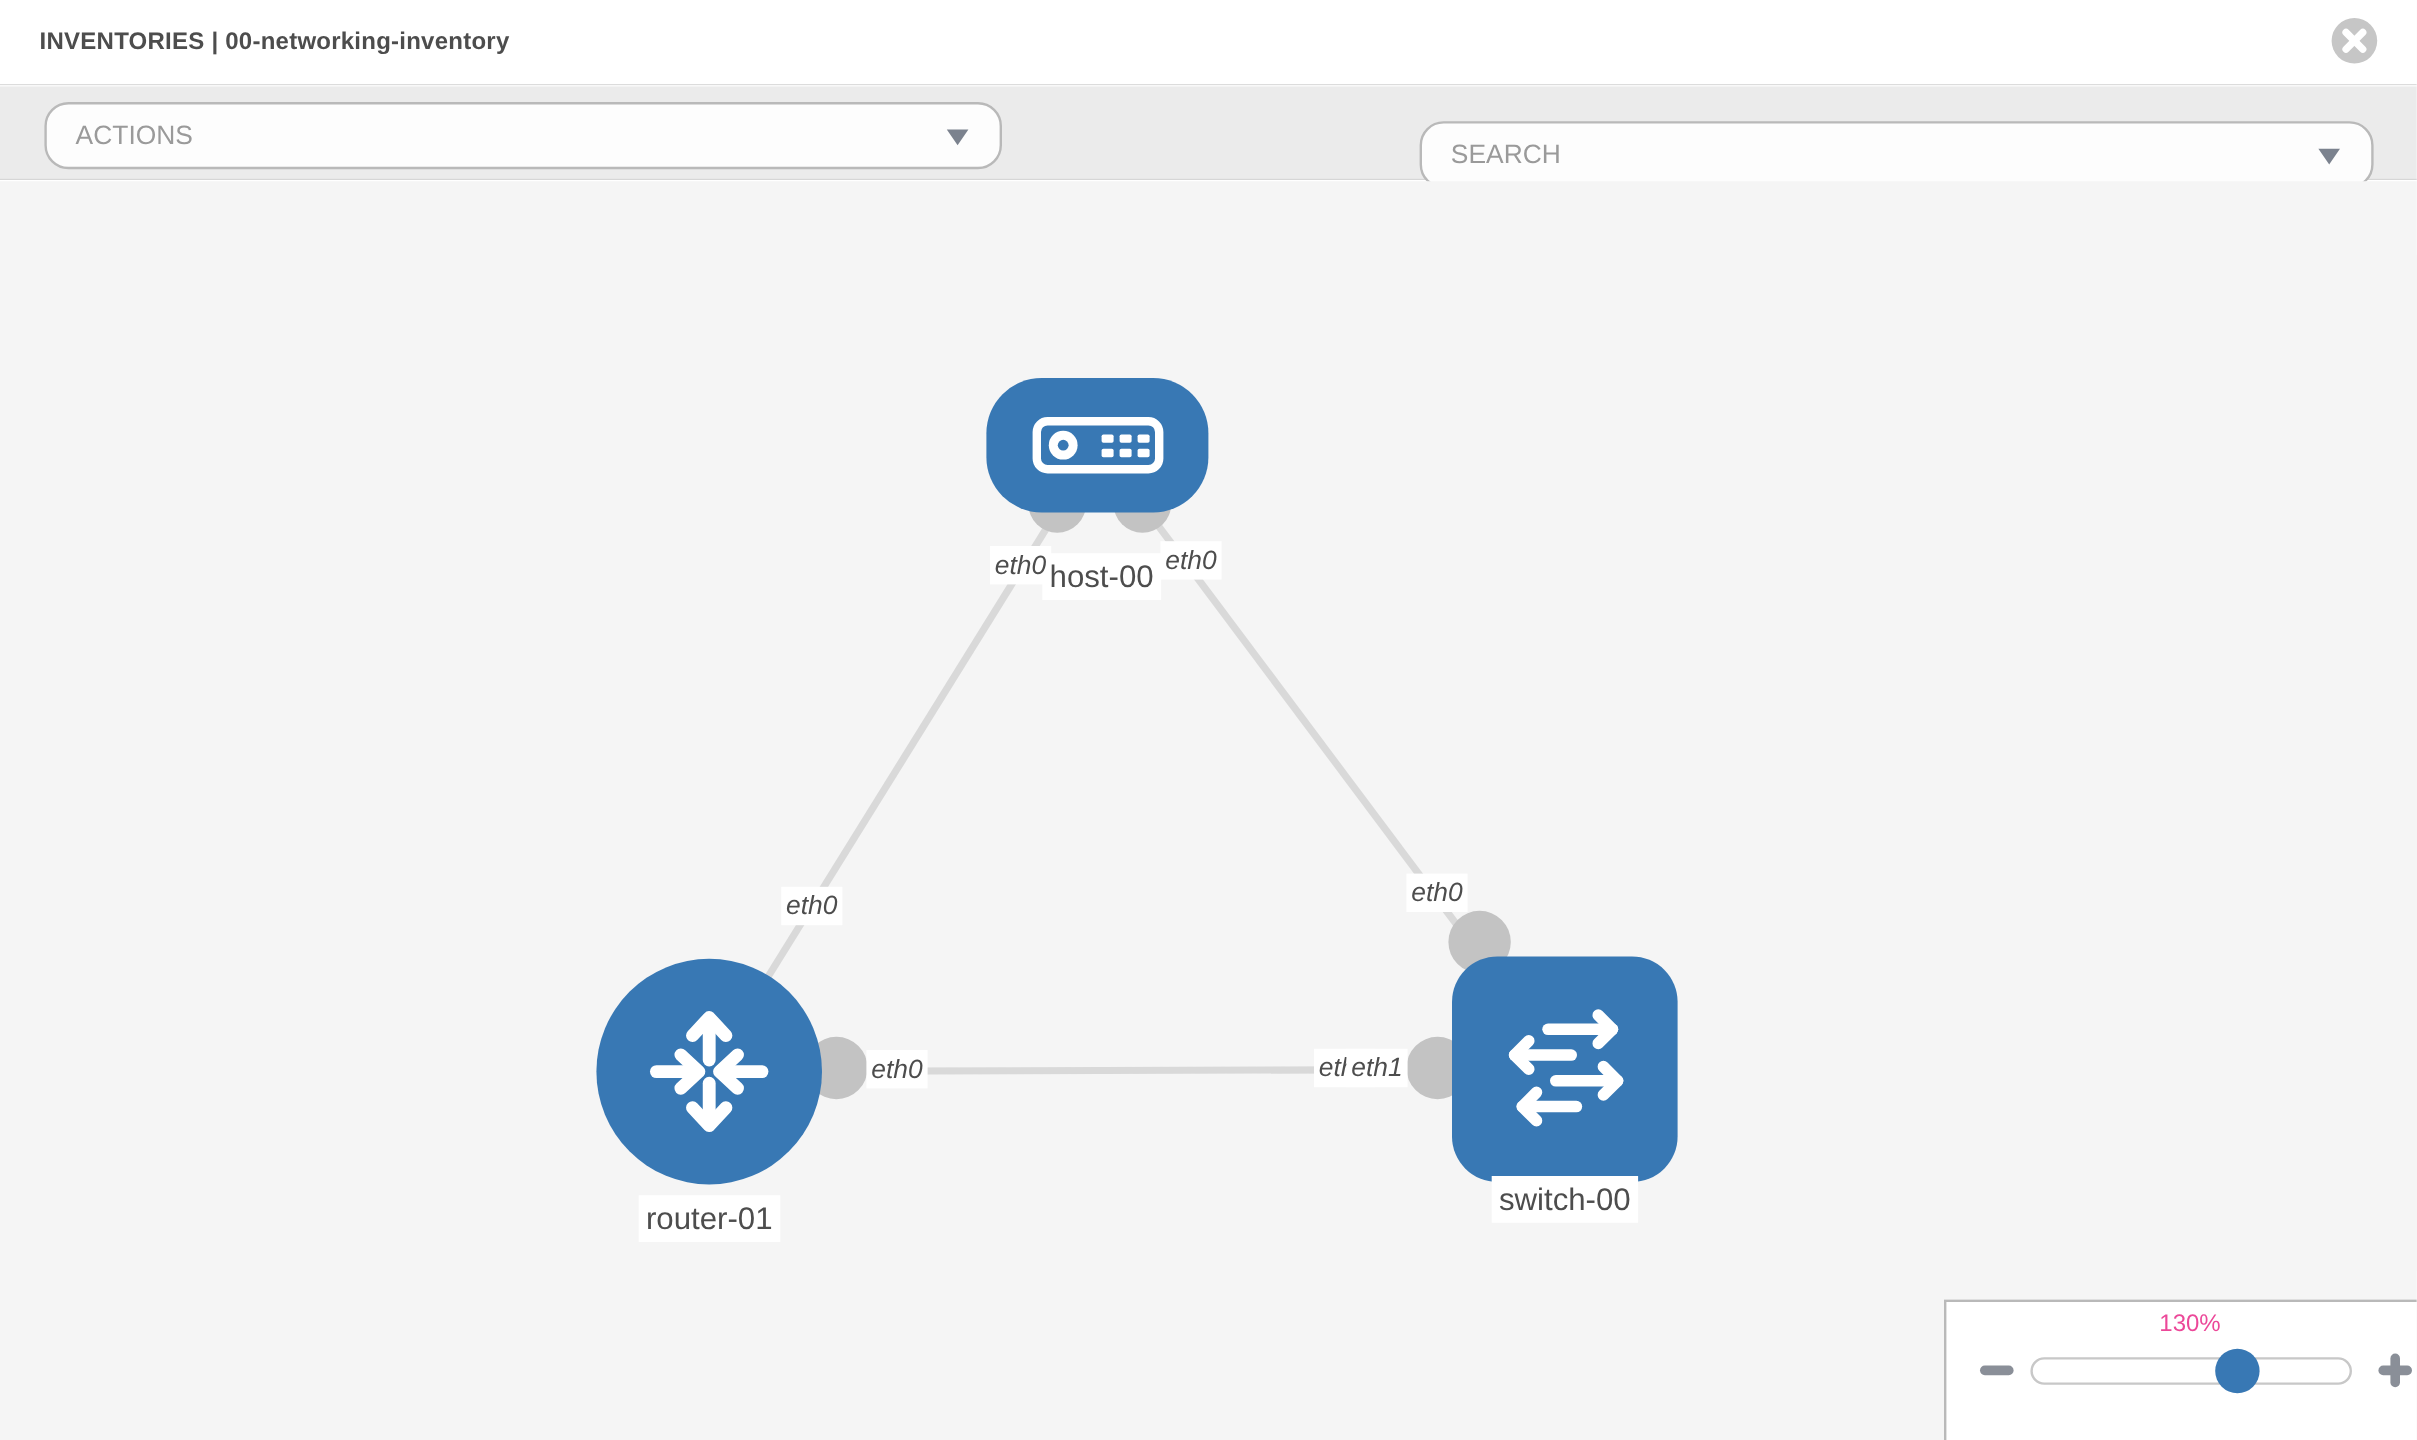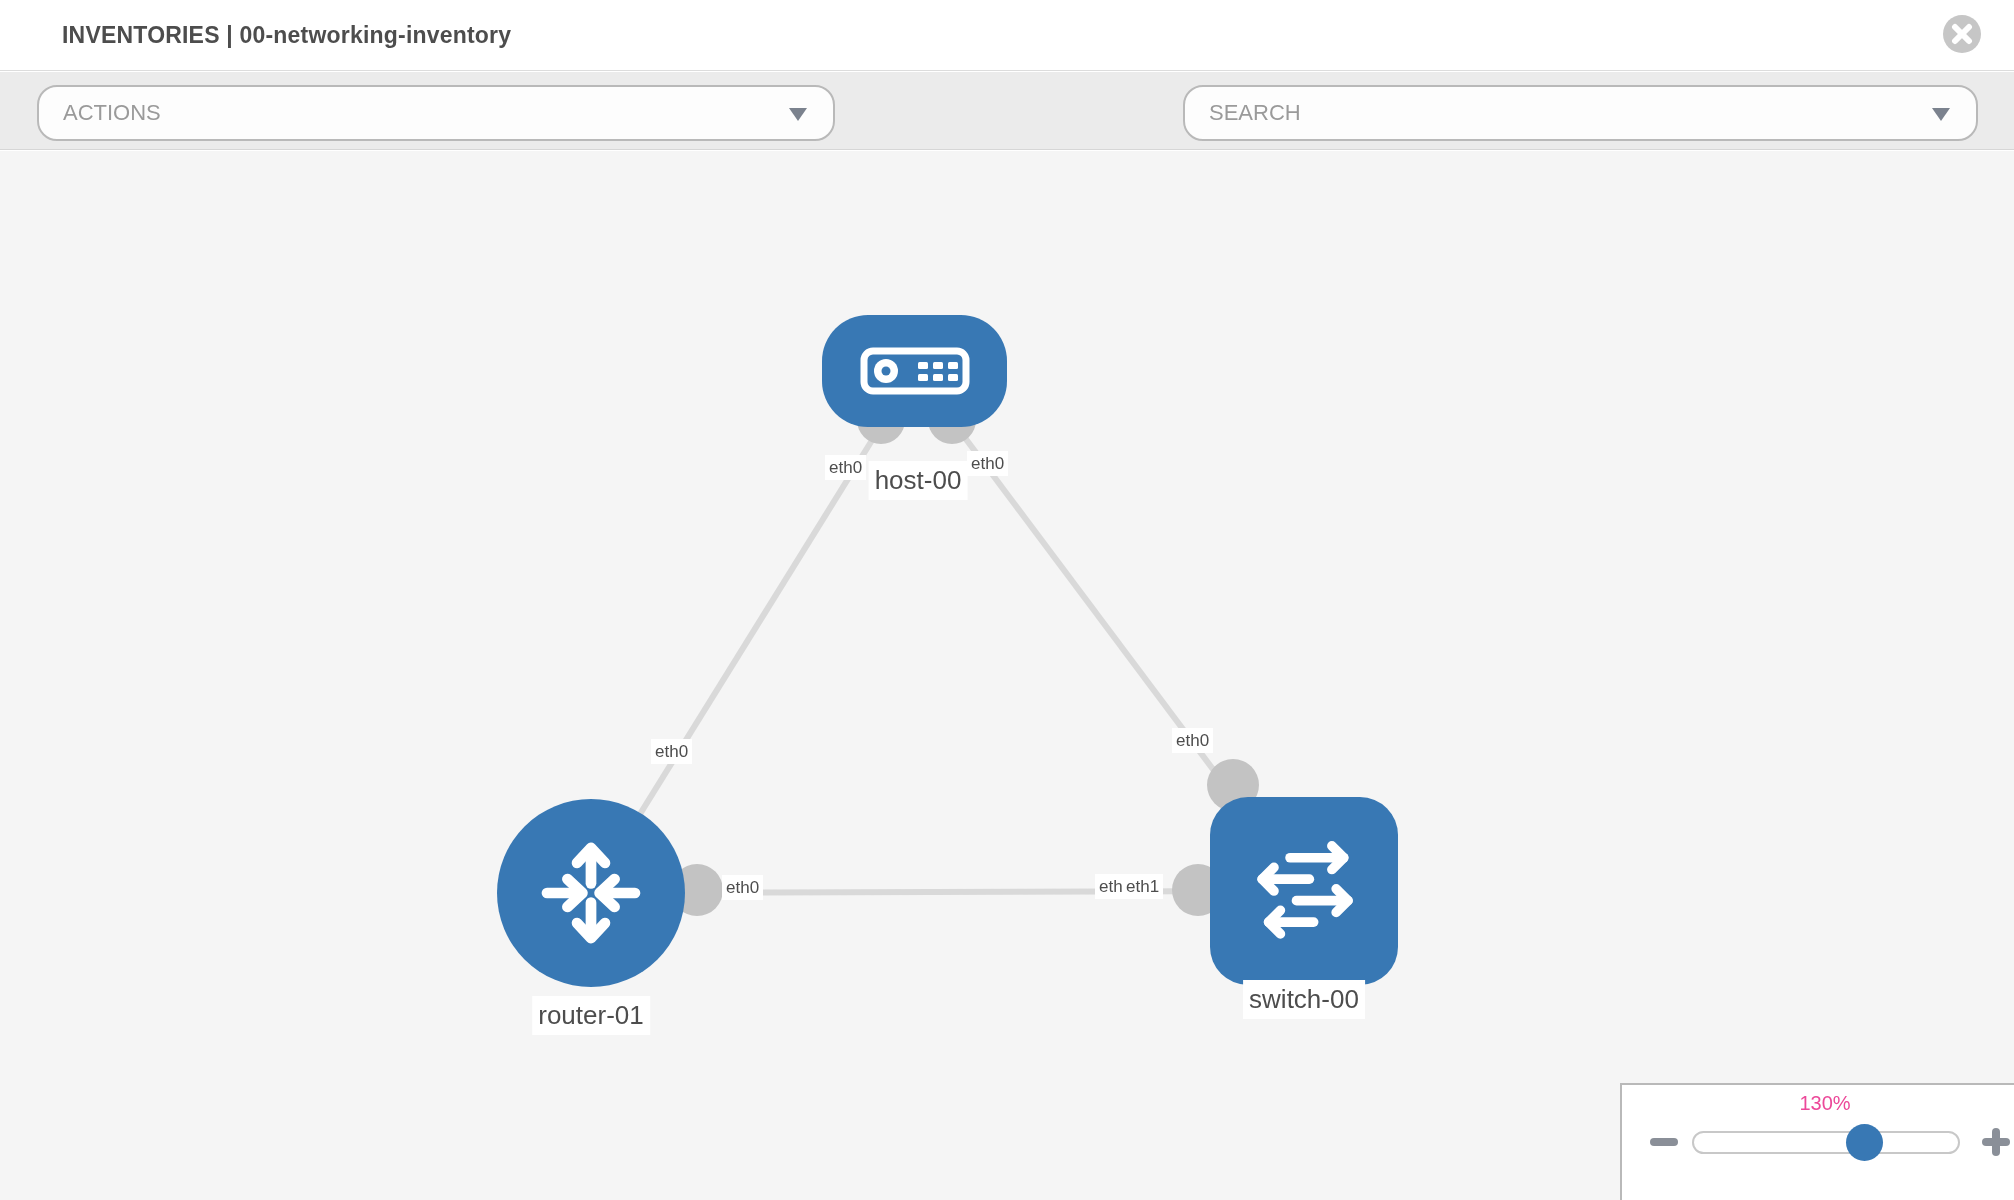--- a/index.html
+++ b/index.html
@@ -10,41 +10,41 @@
     position: relative;
   }
 
   
   .header {
     position: absolute; left: 0; top: 0; width: 2014px; height: 71px;
     background: #ffffff; border-bottom: 1px solid #dcdcdc;
   }
   .page-title {
     position: absolute; left: 33px; top: 50%; transform: translateY(-50%);
-    font-size: 23px; font-weight: 700; color: #4d4d4d; letter-spacing: .2px; margin-left: 29px;
+    font-size: 20px; font-weight: 700; color: #4d4d4d; letter-spacing: .2px;
   }
   .close-btn {
     position: absolute; left: 1943px; top: 15px; width: 38px; height: 38px;
     border-radius: 50%; background: #c6c6c6; border: none; cursor: pointer;
   }
   .close-btn svg { position: absolute; left: 8px; top: 8px; }
 
   
   .toolbar {
     position: absolute; left: 0; top: 72px; width: 2014px; height: 78px;
     background: #ebebeb; border-bottom: 1px solid #d6d6d6;
   }
   .dropdown {
     position: absolute; top: 13px; height: 56px;
     background: #fdfdfd; border: 2px solid #b9b9b9; border-radius: 20px;
     display: flex; align-items: center; padding: 0 24px;
     color: #9a9a9a; font-size: 22px; cursor: pointer;
   }
   .dropdown-actions { left: 37px;  width: 798px; }
-  .dropdown-search  { left: 1183px; width: 795px; }
+  .dropdown-search  { left: 1183px; width: 795px; margin-top: 16px; }
   .caret {
     position: absolute; right: 26px; top: 50%; margin-top: -5px;
     width: 0; height: 0;
     border-left: 9px solid transparent; border-right: 9px solid transparent;
     border-top: 13px solid #7b828e;
   }
   .tool-icon-btn {
     position: absolute; top: 96px; width: 40px; height: 40px;
     background: transparent; border: none; cursor: pointer;
   }
@@ -68,21 +68,21 @@
 
   .graph-label {
     position: absolute; z-index: 3; background: #ffffff; color: #4d4d4d;
     white-space: nowrap; line-height: 1.25;
   }
   .node-label { font-size: 26px; padding: 3px 6px; transform: translateX(-50%); }
   .label-host   { left: 918px;  top: 289px; margin-top: 21px; }
   .label-router { left: 591px;  top: 845px; }
   .label-switch { left: 1304px; top: 829px; text-align: center; }
 
-  .eth-label { font-size: 17px; padding: 2px 4px; }
+  .eth-label { font-size: 22px; padding: 2px 4px; font-style: italic; }
   .eth-host-left    { left: 825px;  top: 304px; }
   .eth-host-right   { left: 967px;  top: 300px; }
   .eth-router-top   { left: 651px;  top: 588px; }
   .eth-switch-top   { left: 1172px; top: 577px; }
   .eth-router-right { left: 722px;  top: 724px; }
   .eth-switch-left-under { left: 1095px; top: 723px; z-index: 3; }
   .eth-switch-left-over  { left: 1122px; top: 723px; z-index: 4; }
 
   
   .zoom-panel {

